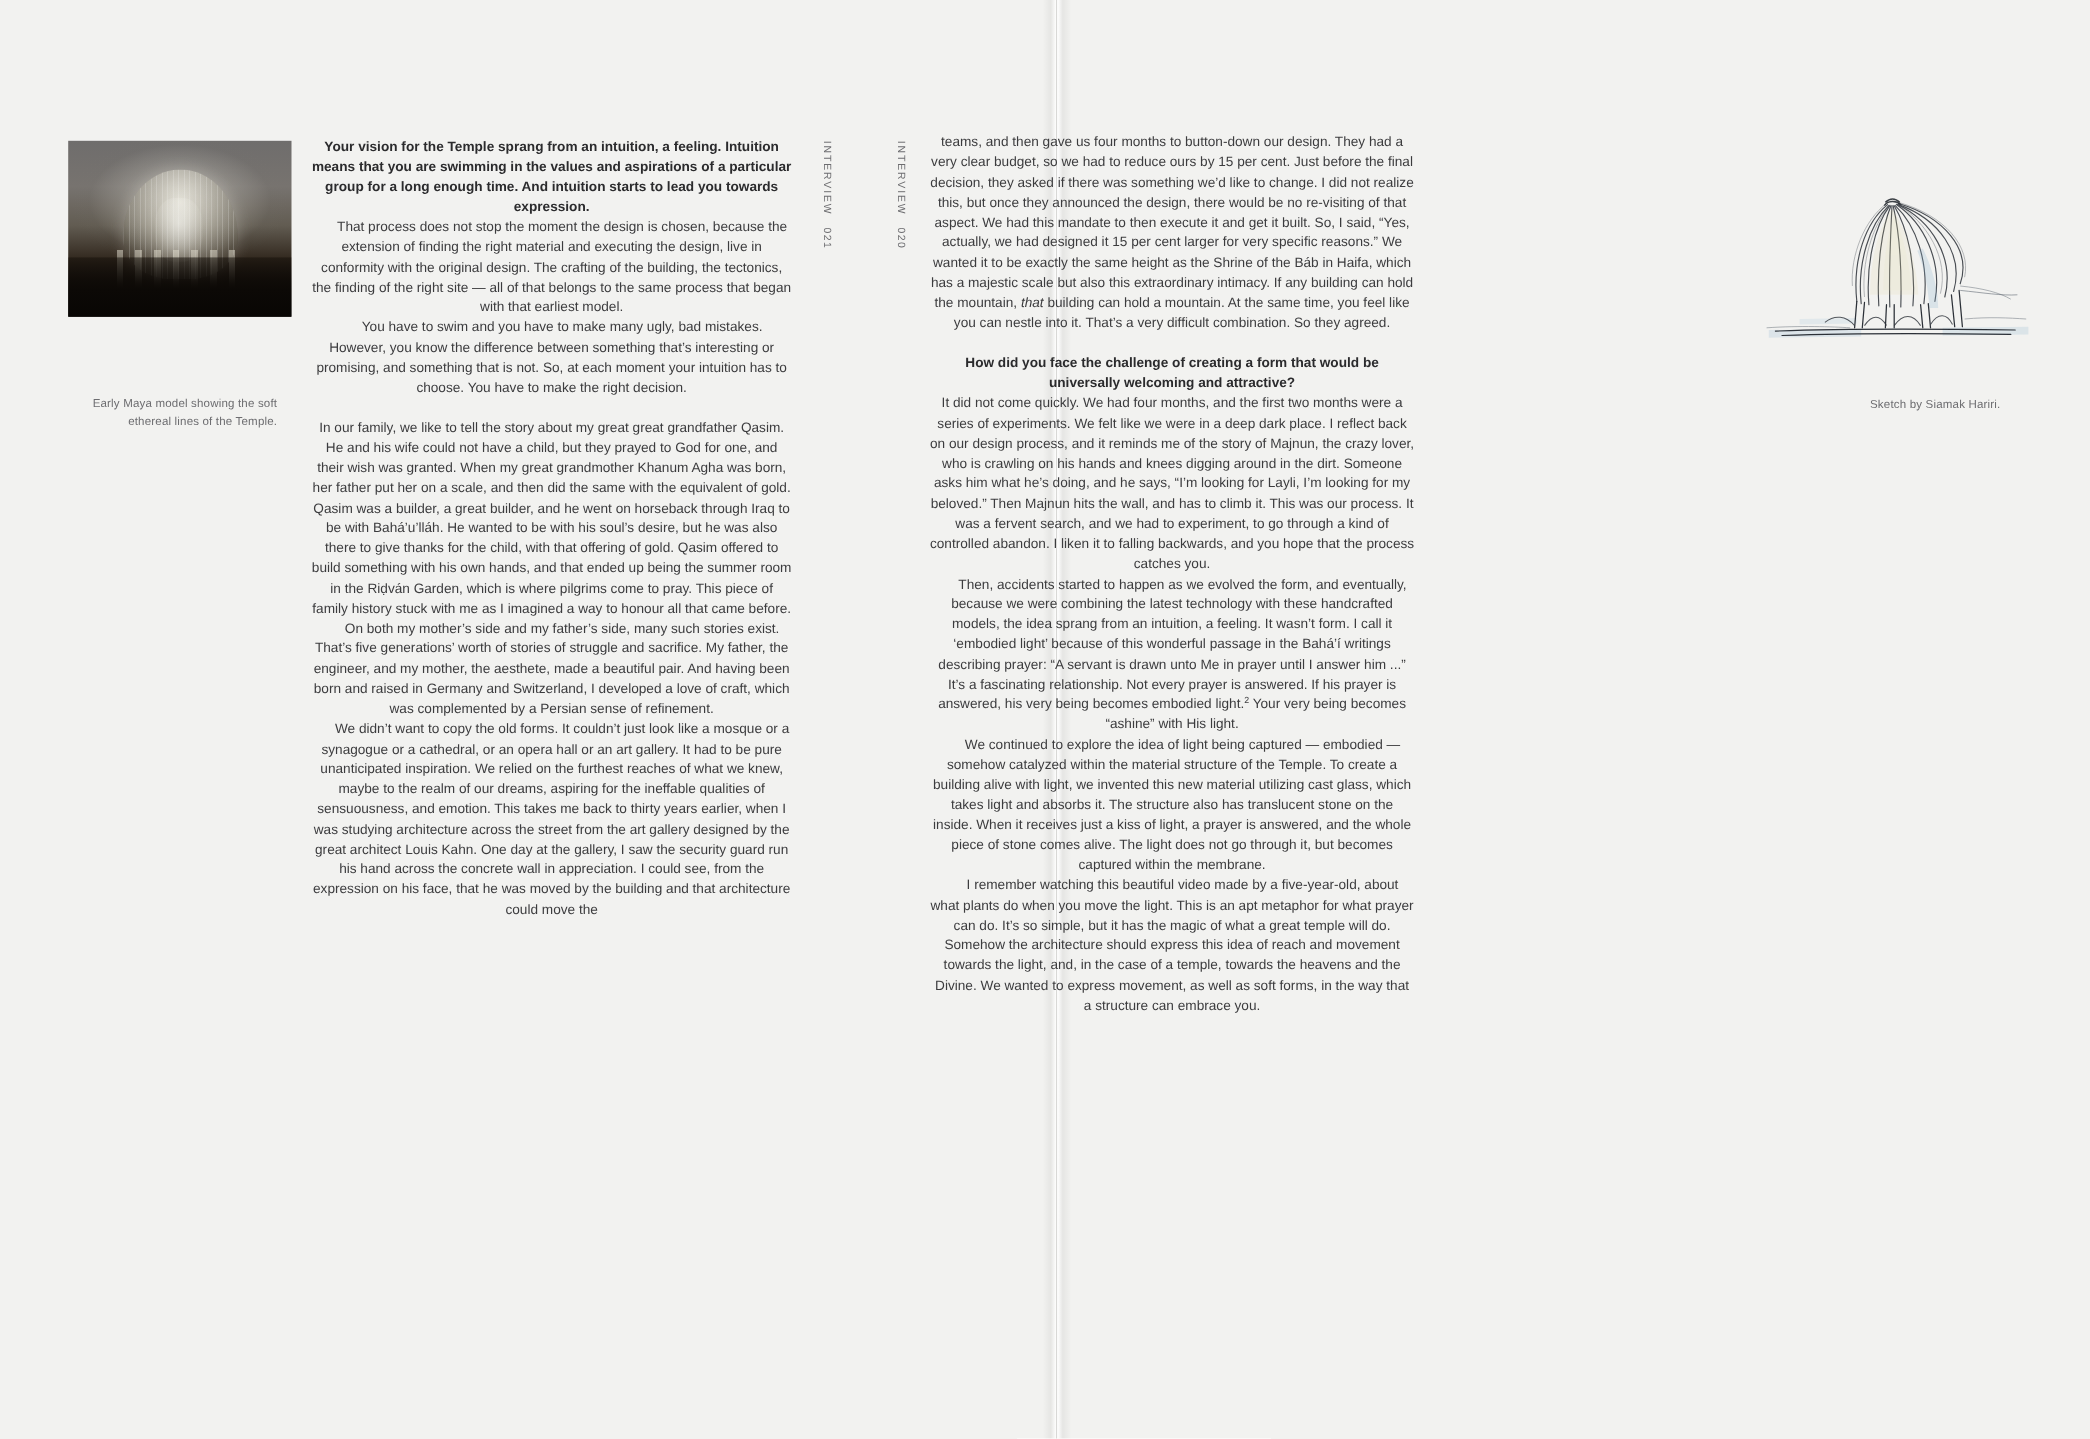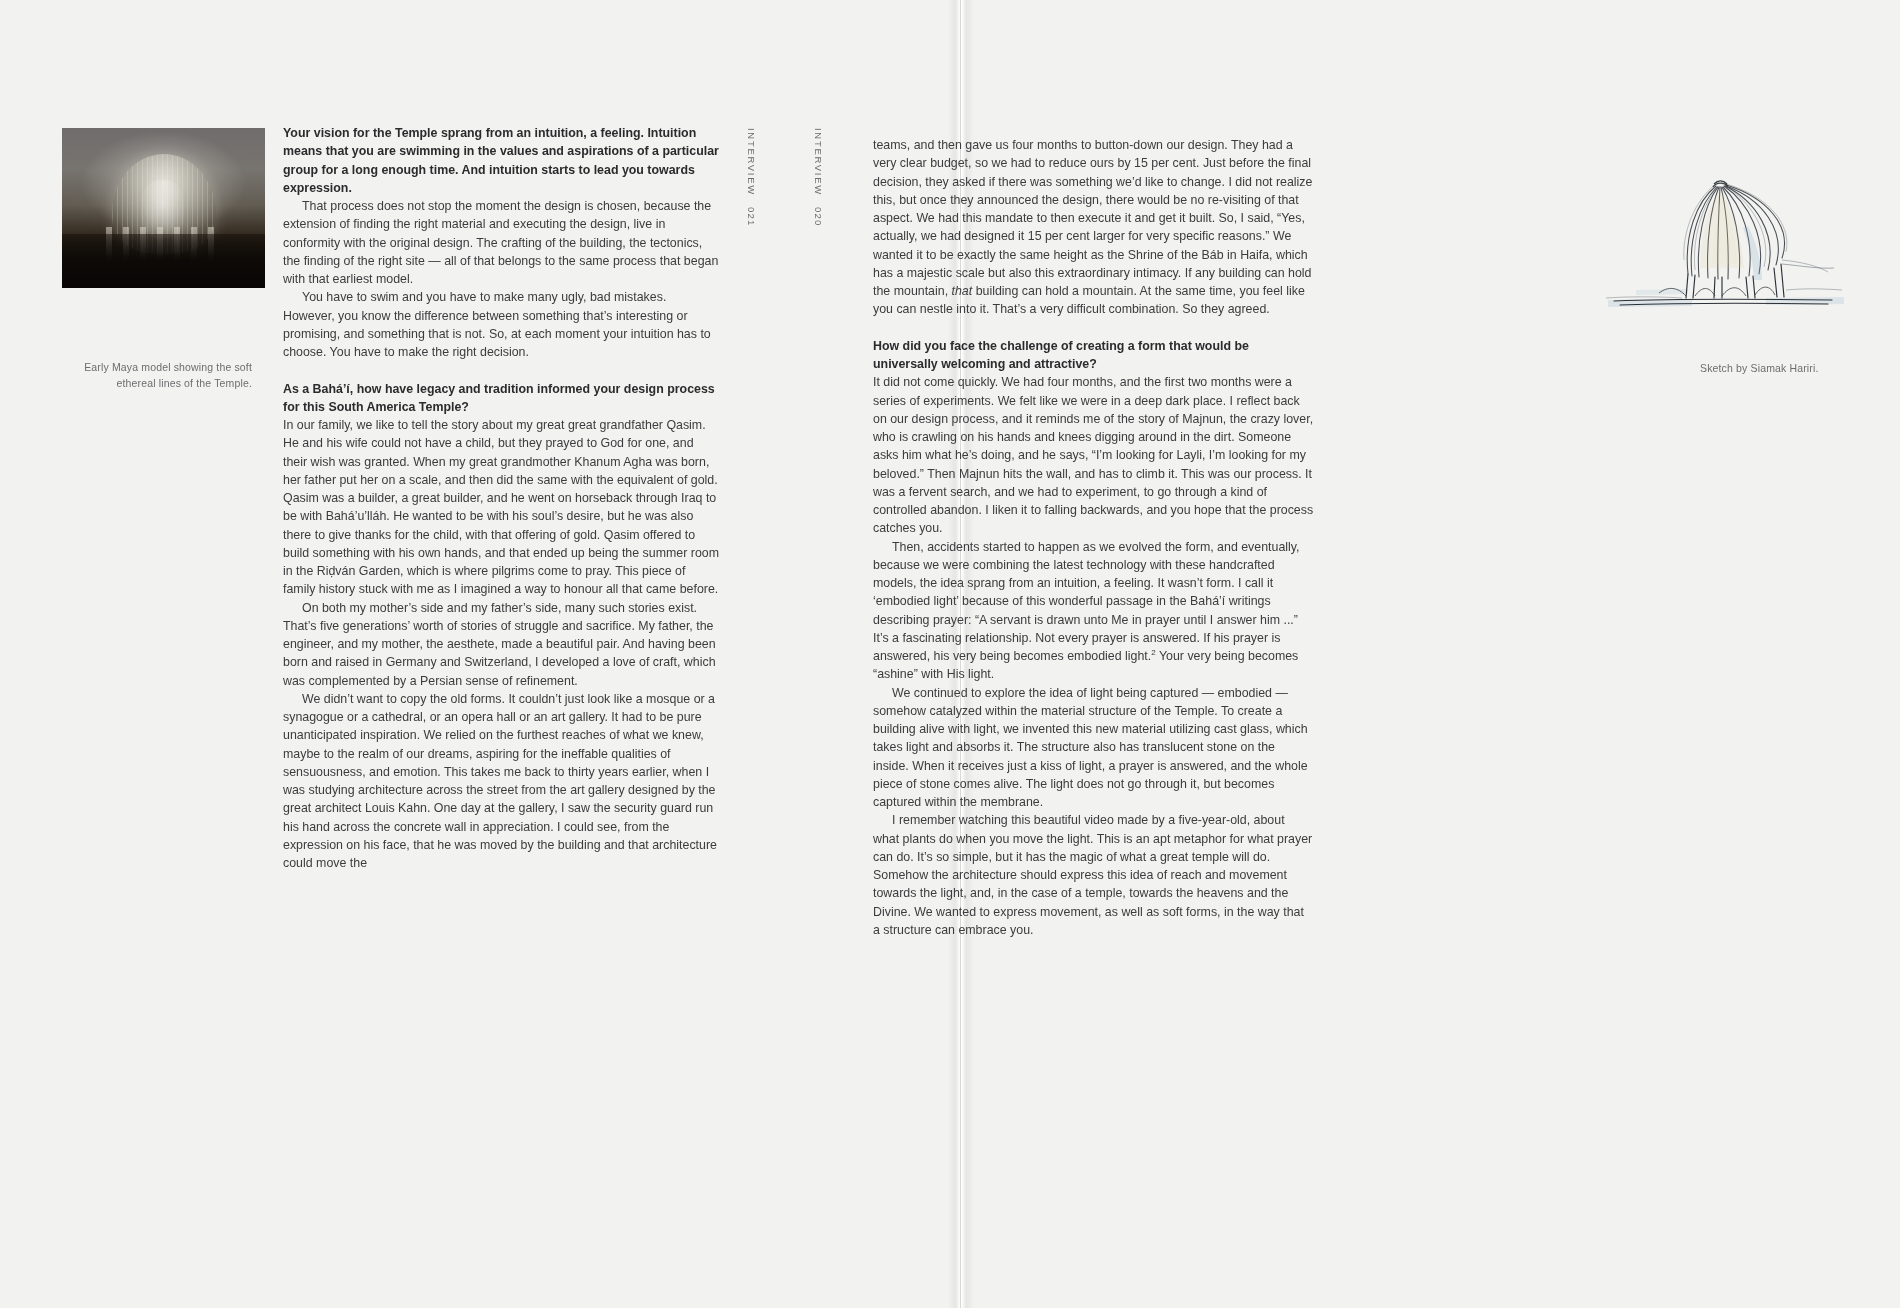--- a/index.html
+++ b/index.html
@@ -177,24 +177,24 @@
     letter-spacing: 0.15px;
   }
 
   
   .col {
     position: absolute;
     font-size: 12.4px;
     line-height: 18.25px;
     color: #3c3c3e;
     letter-spacing: 0.0px;
-    text-align: left;
+    text-align: center;
   }
   .col-left  { left: 283px; top: 124px; width: 437px; }
-  .col-right { left: 845px; top: 136px; width: 441px; margin-left: 28px; }
+  .col-right { left: 845px; top: 120px; width: 441px; }
 
   .q {
     font-weight: bold;
     color: #2b2b2d;
     margin: 0;
   }
   .q + .a { margin-top: 0; }
   .a { margin: 0; }
   .a.indent { text-indent: 19px; }
   .block-gap { height: 18.25px; }
@@ -298,21 +298,20 @@
       </g>
     </svg>
   </div>
   <div class="sketch-caption">Sketch by Siamak Hariri.</div>
 
   <div class="col col-left">
     <p class="q">Your vision for the Temple sprang from an intuition, a feeling. Intuition means that you are swimming in the values and aspirations of a particular group for a long enough time. And intuition starts to lead you towards expression.</p>
     <p class="a indent">That process does not stop the moment the design is chosen, because the extension of finding the right material and executing the design, live in conformity with the original design. The crafting of the building, the tectonics, the finding of the right site — all of that belongs to the same process that began with that earliest model.</p>
     <p class="a indent">You have to swim and you have to make many ugly, bad mistakes. However, you know the difference between something that’s interesting or promising, and something that is not. So, at each moment your intuition has to choose. You have to make the right decision.</p>
     <div class="block-gap"></div>
-    <p class="q">As a Bahá’í, how have legacy and tradition informed your design process for this South America Temple?</p>
     <p class="a">In our family, we like to tell the story about my great great grandfather Qasim. He and his wife could not have a child, but they prayed to God for one, and their wish was granted. When my great grandmother Khanum Agha was born, her father put her on a scale, and then did the same with the equivalent of gold. Qasim was a builder, a great builder, and he went on horseback through Iraq to be with Bahá’u’lláh. He wanted to be with his soul’s desire, but he was also there to give thanks for the child, with that offering of gold. Qasim offered to build something with his own hands, and that ended up being the summer room in the Riḍván Garden, which is where pilgrims come to pray. This piece of family history stuck with me as I imagined a way to honour all that came before.</p>
     <p class="a indent">On both my mother’s side and my father’s side, many such stories exist. That’s five generations’ worth of stories of struggle and sacrifice. My father, the engineer, and my mother, the aesthete, made a beautiful pair. And having been born and raised in Germany and Switzerland, I developed a love of craft, which was complemented by a Persian sense of refinement.</p>
     <p class="a indent">We didn’t want to copy the old forms. It couldn’t just look like a mosque or a synagogue or a cathedral, or an opera hall or an art gallery. It had to be pure unanticipated inspiration. We relied on the furthest reaches of what we knew, maybe to the realm of our dreams, aspiring for the ineffable qualities of sensuousness, and emotion. This takes me back to thirty years earlier, when I was studying architecture across the street from the art gallery designed by the great architect Louis Kahn. One day at the gallery, I saw the security guard run his hand across the concrete wall in appreciation. I could see, from the expression on his face, that he was moved by the building and that architecture could move the</p>
   </div>
 
   <div class="col col-right">
     <p class="a"><span>teams, and then gave us four months to button-down our design. They had a very clear budget, so we had to reduce ours by 15 per cent. Just before the final decision, they asked if there was something we’d like to change. I did not realize this, but once they announced the design, there would be no re-visiting of that aspect. We had this mandate to then execute it and get it built. So, I said, “Yes, actually, we had designed it 15 per cent larger for very specific reasons.” We wanted it to be exactly the same height as the Shrine of the Báb in Haifa, which has a majestic scale but also this extraordinary intimacy. If any building can hold the mountain, </span><span class="it">that</span><span> building can hold a mountain. At the same time, you feel like you can nestle into it. That’s a very difficult combination. So they agreed.</span></p>
     <div class="block-gap"></div>
     <p class="q">How did you face the challenge of creating a form that would be universally welcoming and attractive?</p>
     <p class="a">It did not come quickly. We had four months, and the first two months were a series of experiments. We felt like we were in a deep dark place. I reflect back on our design process, and it reminds me of the story of Majnun, the crazy lover, who is crawling on his hands and knees digging around in the dirt. Someone asks him what he’s doing, and he says, “I’m looking for Layli, I’m looking for my beloved.” Then Majnun hits the wall, and has to climb it. This was our process. It was a fervent search, and we had to experiment, to go through a kind of controlled abandon. I liken it to falling backwards, and you hope that the process catches you.</p>

